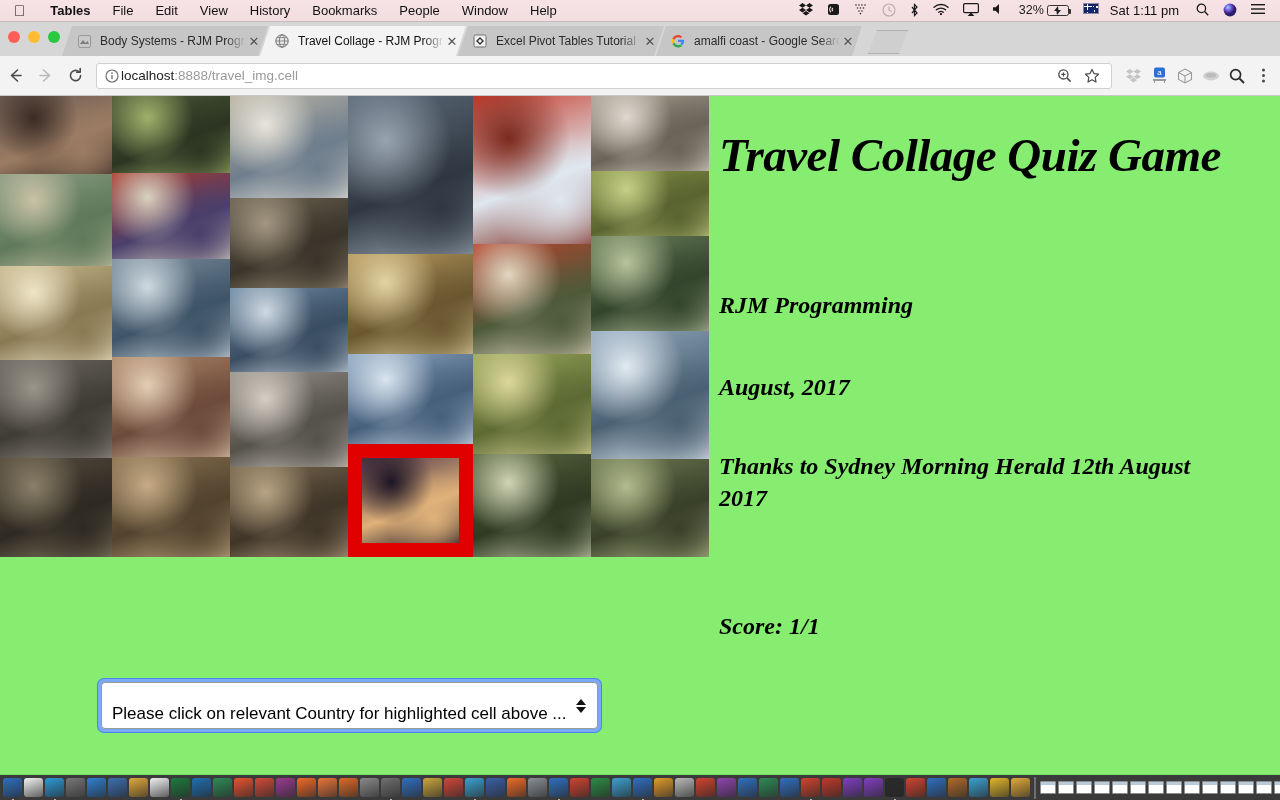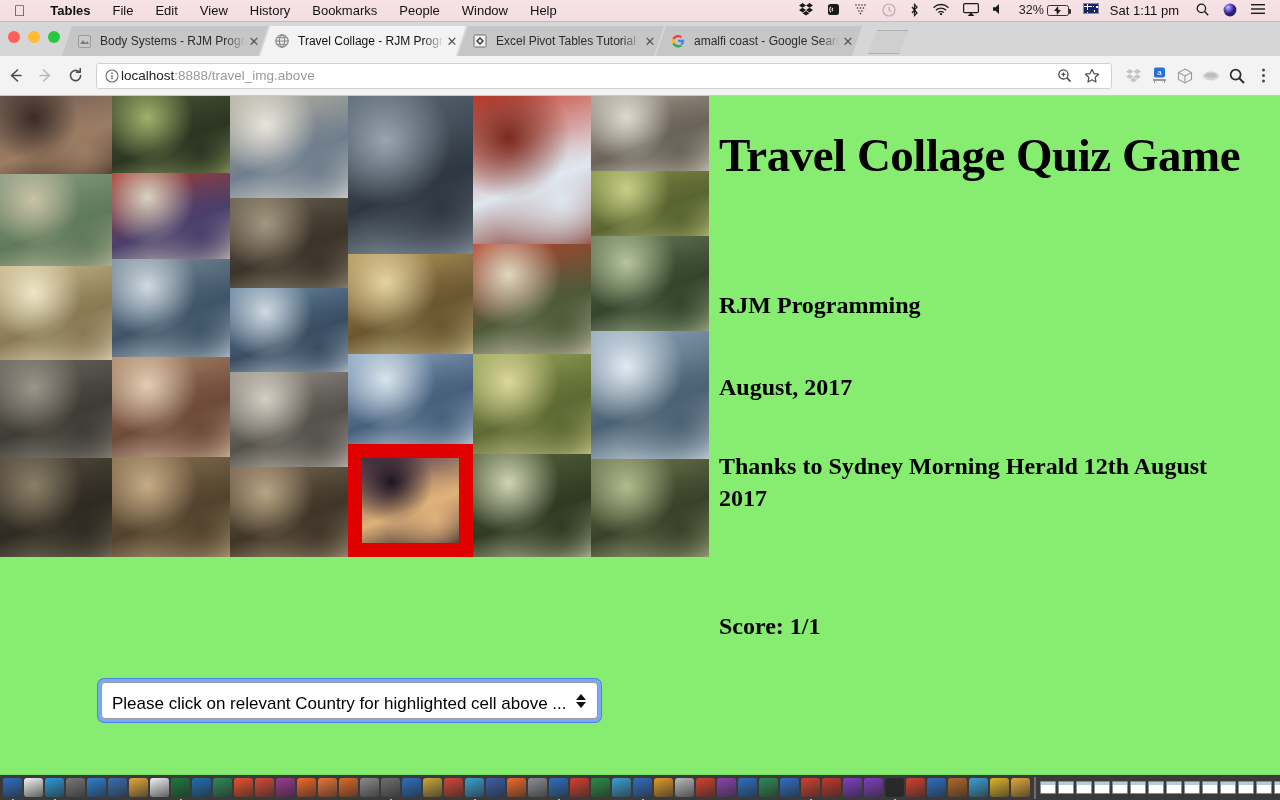--- a/index.html
+++ b/index.html
@@ -79,38 +79,38 @@
 
   
   .page{position:absolute;left:0;top:96px;width:1280px;height:678px;background:#86ed70;overflow:hidden;}
 
   .collage{position:absolute;left:0;top:0;width:709px;height:461px;display:flex;}
   .col{display:flex;flex-direction:column;}
   .cell{position:relative;overflow:hidden;}
   .cell .ph{position:absolute;inset:0;}
   .cell.sel{ border:14px solid #e00000; }
 
-  .rightpanel{position:absolute;left:719px;top:0;width:561px;color:#000;font-family:"Liberation Serif",serif;}
+  .rightpanel{position:absolute;left:719px;top:0;width:561px;color:#000;font-family:"Liberation Serif",serif;font-style:italic;}
   .h1{font-size:47px;font-weight:bold;letter-spacing:-.5px;margin-top:36px;line-height:1;}
   .p{font-size:24px;font-weight:bold;line-height:1.32;}
   .p.m1{margin-top:111px;}
   .p.m2{margin-top:50px;}
   .p.m3{margin-top:48px;max-width:500px;}
   .p.score{margin-top:96px;}
 
   .selectwrap{position:absolute;left:98px;top:583px;}
   .focusring{
     padding:3px;border-radius:6px;background:#7aa9f7;
     box-shadow:0 0 0 1px #4c84e6;display:inline-block;
   }
   select.country{
     -webkit-appearance:none;appearance:none;
     font-family:"Liberation Sans",sans-serif;font-size:17px;color:#000;
     background:#fff;border:1px solid #9a9a9a;border-radius:4px;
-    padding:10px 30px 4px 10px;line-height:1.25;outline:none;
+    padding:20px 30px 4px 10px;line-height:1.25;outline:none;
   }
   .arrows{position:absolute;right:12px;top:50%;transform:translateY(-50%);
           display:flex;flex-direction:column;gap:2px;pointer-events:none;}
   .arrows i{width:0;height:0;border-left:5px solid transparent;border-right:5px solid transparent;display:block;}
   .arrows .up{border-bottom:6px solid #111;}
   .arrows .dn{border-top:6px solid #111;}
 
   
   .dock{position:absolute;left:0;top:774px;width:1280px;height:26px;background:#3a3a3a;border-top:1px solid #7be06a;display:flex;align-items:center;padding:0 2px;}
   .dock .d{width:19px;height:19px;margin:0 1px;border-radius:3px;flex:0 0 19px;position:relative;}
@@ -317,21 +317,21 @@
   </span>
 
   <div class="urlbox">
     <span class="info">
       <svg width="14" height="14" viewBox="0 0 14 14">
           <circle cx="7" cy="7" r="6" fill="none" stroke="#6b6b6b" stroke-width="1.1"></circle>
           <circle cx="7" cy="4.2" r="0.85" fill="#6b6b6b"></circle>
           <rect x="6.35" y="6" width="1.3" height="4.3" rx=".6" fill="#6b6b6b"></rect>
         </svg>
     </span>
-    <span class="urltext"><b>localhost</b><span>:8888/travel_img.above</span></span>
+    <span class="urltext"><b>localhost</b><span>:8888/travel_img.cell</span></span>
     <span class="urlright">
       <span class="tbicon">
         <svg width="15" height="15" viewBox="0 0 15 15">
             <circle cx="6.4" cy="6.4" r="4.6" fill="none" stroke="#4a4a4a" stroke-width="1.3"></circle>
             <path d="M4.4 6.4h4M6.4 4.4v4" stroke="#4a4a4a" stroke-width="1.2"></path>
             <path d="M9.9 9.9 13.6 13.6" stroke="#4a4a4a" stroke-width="1.5"></path>
           </svg>
       </span>
       <span class="tbicon">
         <svg width="16" height="16" viewBox="0 0 16 16">

